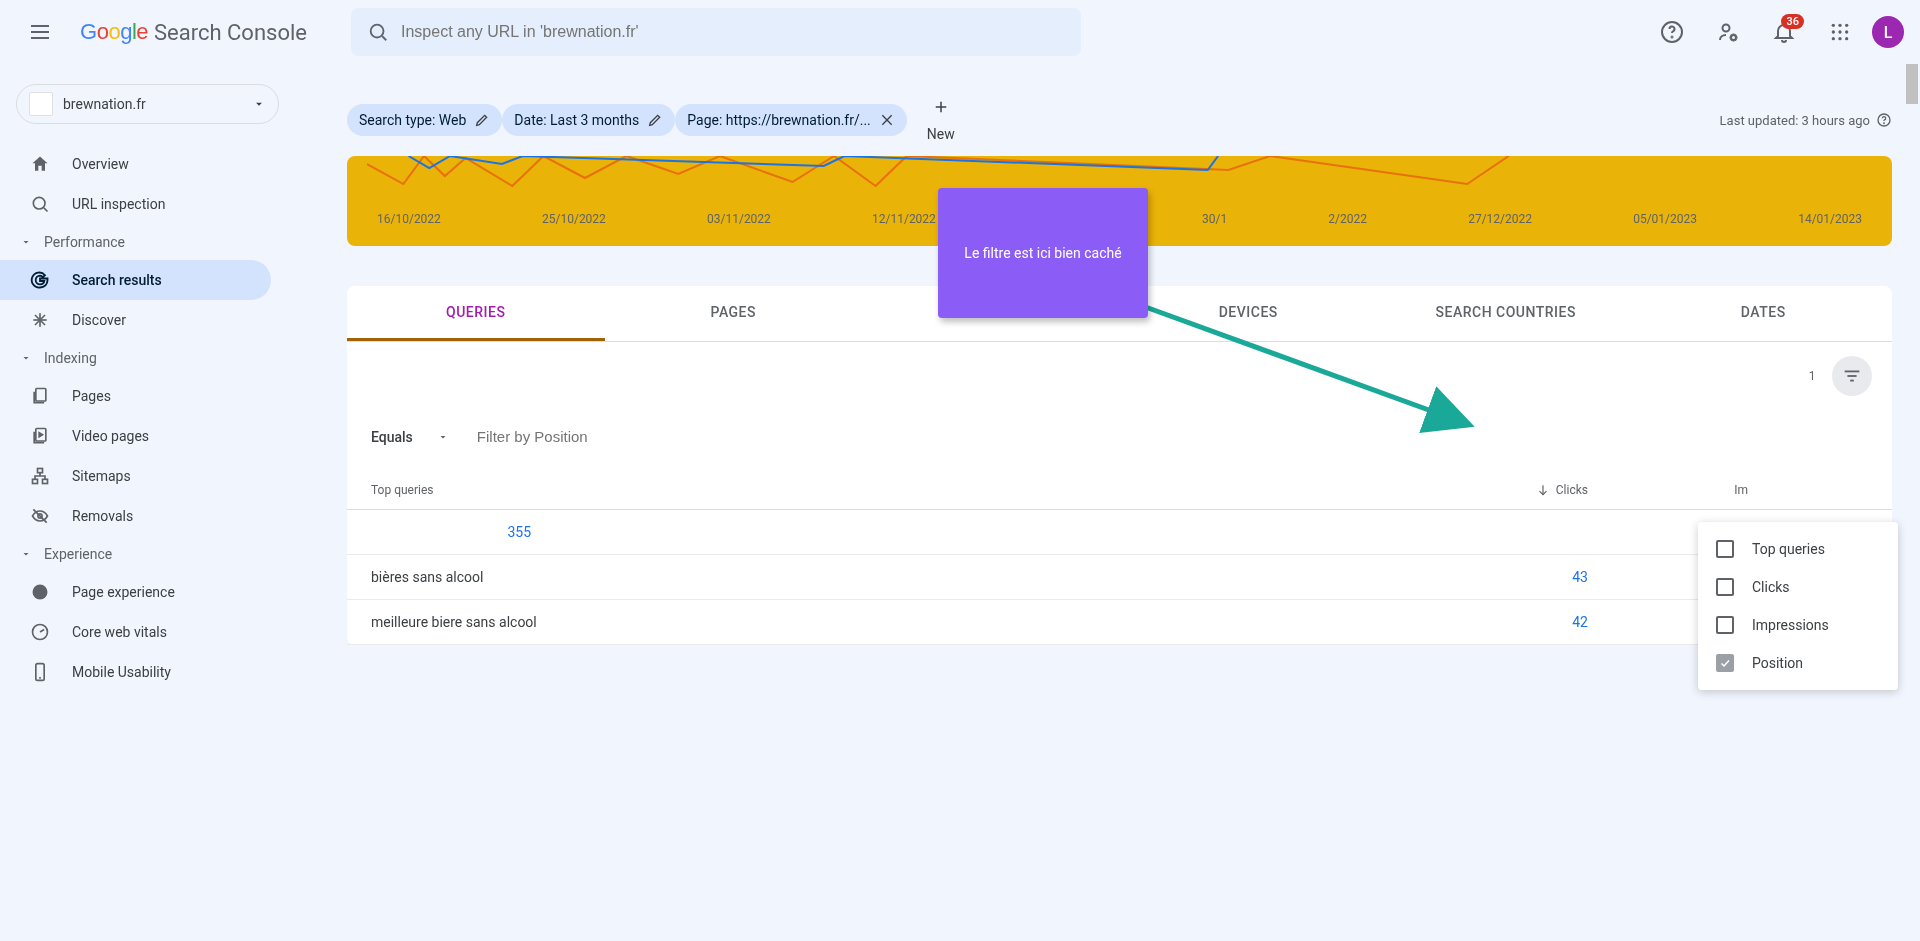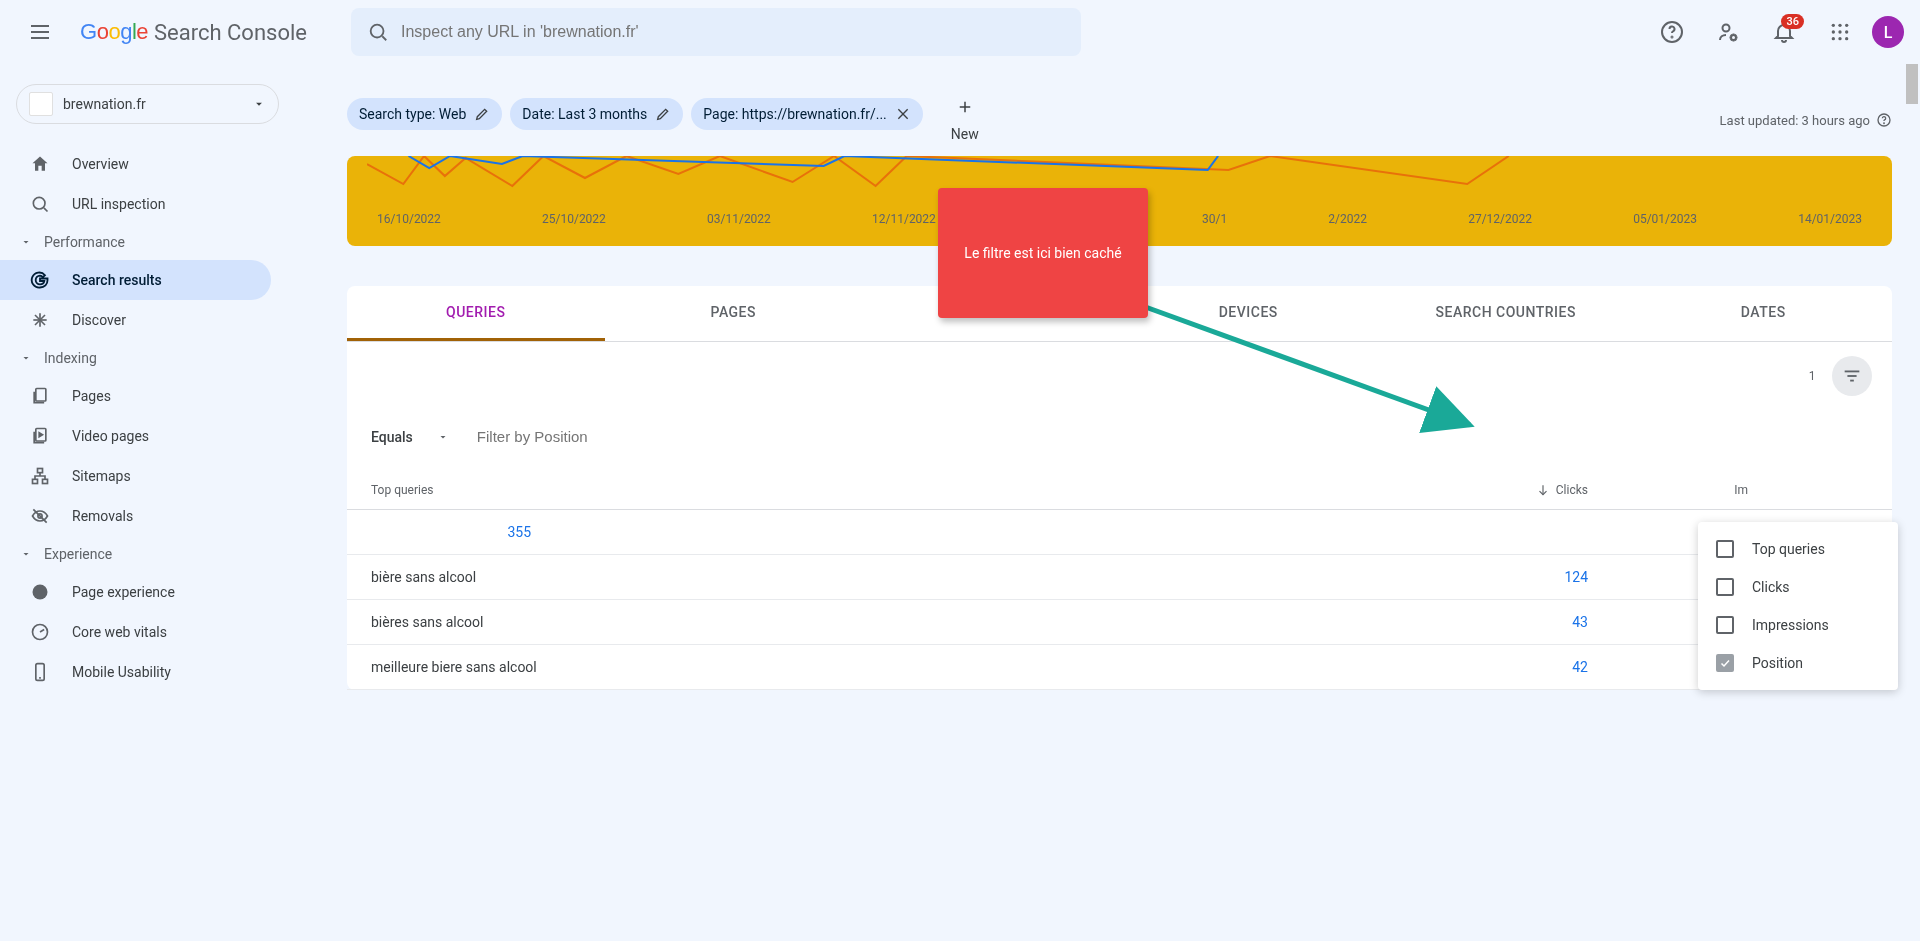--- a/index.html
+++ b/index.html
@@ -197,21 +197,22 @@
     display: flex;
     align-items: center;
     gap: 8px;
     font-size: 14px;
     font-weight: 500;
     color: #3c4043;
     cursor: pointer;
   }
   .filter-row {
     display: flex;
-    gap: 8px;
+    align-items: center;
+    gap: 0;
     padding: 14px 0;
     margin-right: 8px;
   }
   .chip {
     background: #d3e3fd;
     border-radius: 18px;
     height: 32px;
     display: flex;
     align-items: center;
     padding: 0 12px;
@@ -349,21 +350,21 @@
   .val-clicks { color: #1a73e8; width: 160px; text-align: right; }
   .val-impr { color: #5e35b1; width: 160px; text-align: right; }
   .val-pos { color: #e8710a; width: 120px; text-align: right; }
   
   .callout {
     position: absolute;
     top: 188px;
     left: 938px;
     width: 210px;
     height: 130px;
-    background: #ef4444;
+    background: #8b5cf6;
     border-radius: 4px;
     color: #fff;
     display: flex;
     align-items: center;
     justify-content: center;
     font-size: 14px;
     text-align: center;
     padding: 10px 18px;
     box-shadow: 2px 4px 6px rgba(0,0,0,0.25);
     z-index: 20;
@@ -728,26 +729,20 @@
         <div class="col-i">Im</div>
         <div class="col-p"></div>
       </div>
 
       <div class="table-row">
         <div class="val-clicks">355</div>
         <div class="val-impr"></div>
         <div class="val-pos"></div>
       </div>
       <div class="table-row">
-        <div class="col-q">bière sans alcool</div>
-        <div class="val-clicks">124</div>
-        <div class="val-impr">8,283</div>
-        <div class="val-pos">8.8</div>
-      </div>
-      <div class="table-row">
         <div class="col-q">bières sans alcool</div>
         <div class="val-clicks">43</div>
         <div class="val-impr">1,196</div>
         <div class="val-pos">6.6</div>
       </div>
       <div class="table-row">
         <div class="col-q">meilleure biere sans alcool</div>
         <div class="val-clicks">42</div>
         <div class="val-impr">813</div>
         <div class="val-pos">4.9</div>

